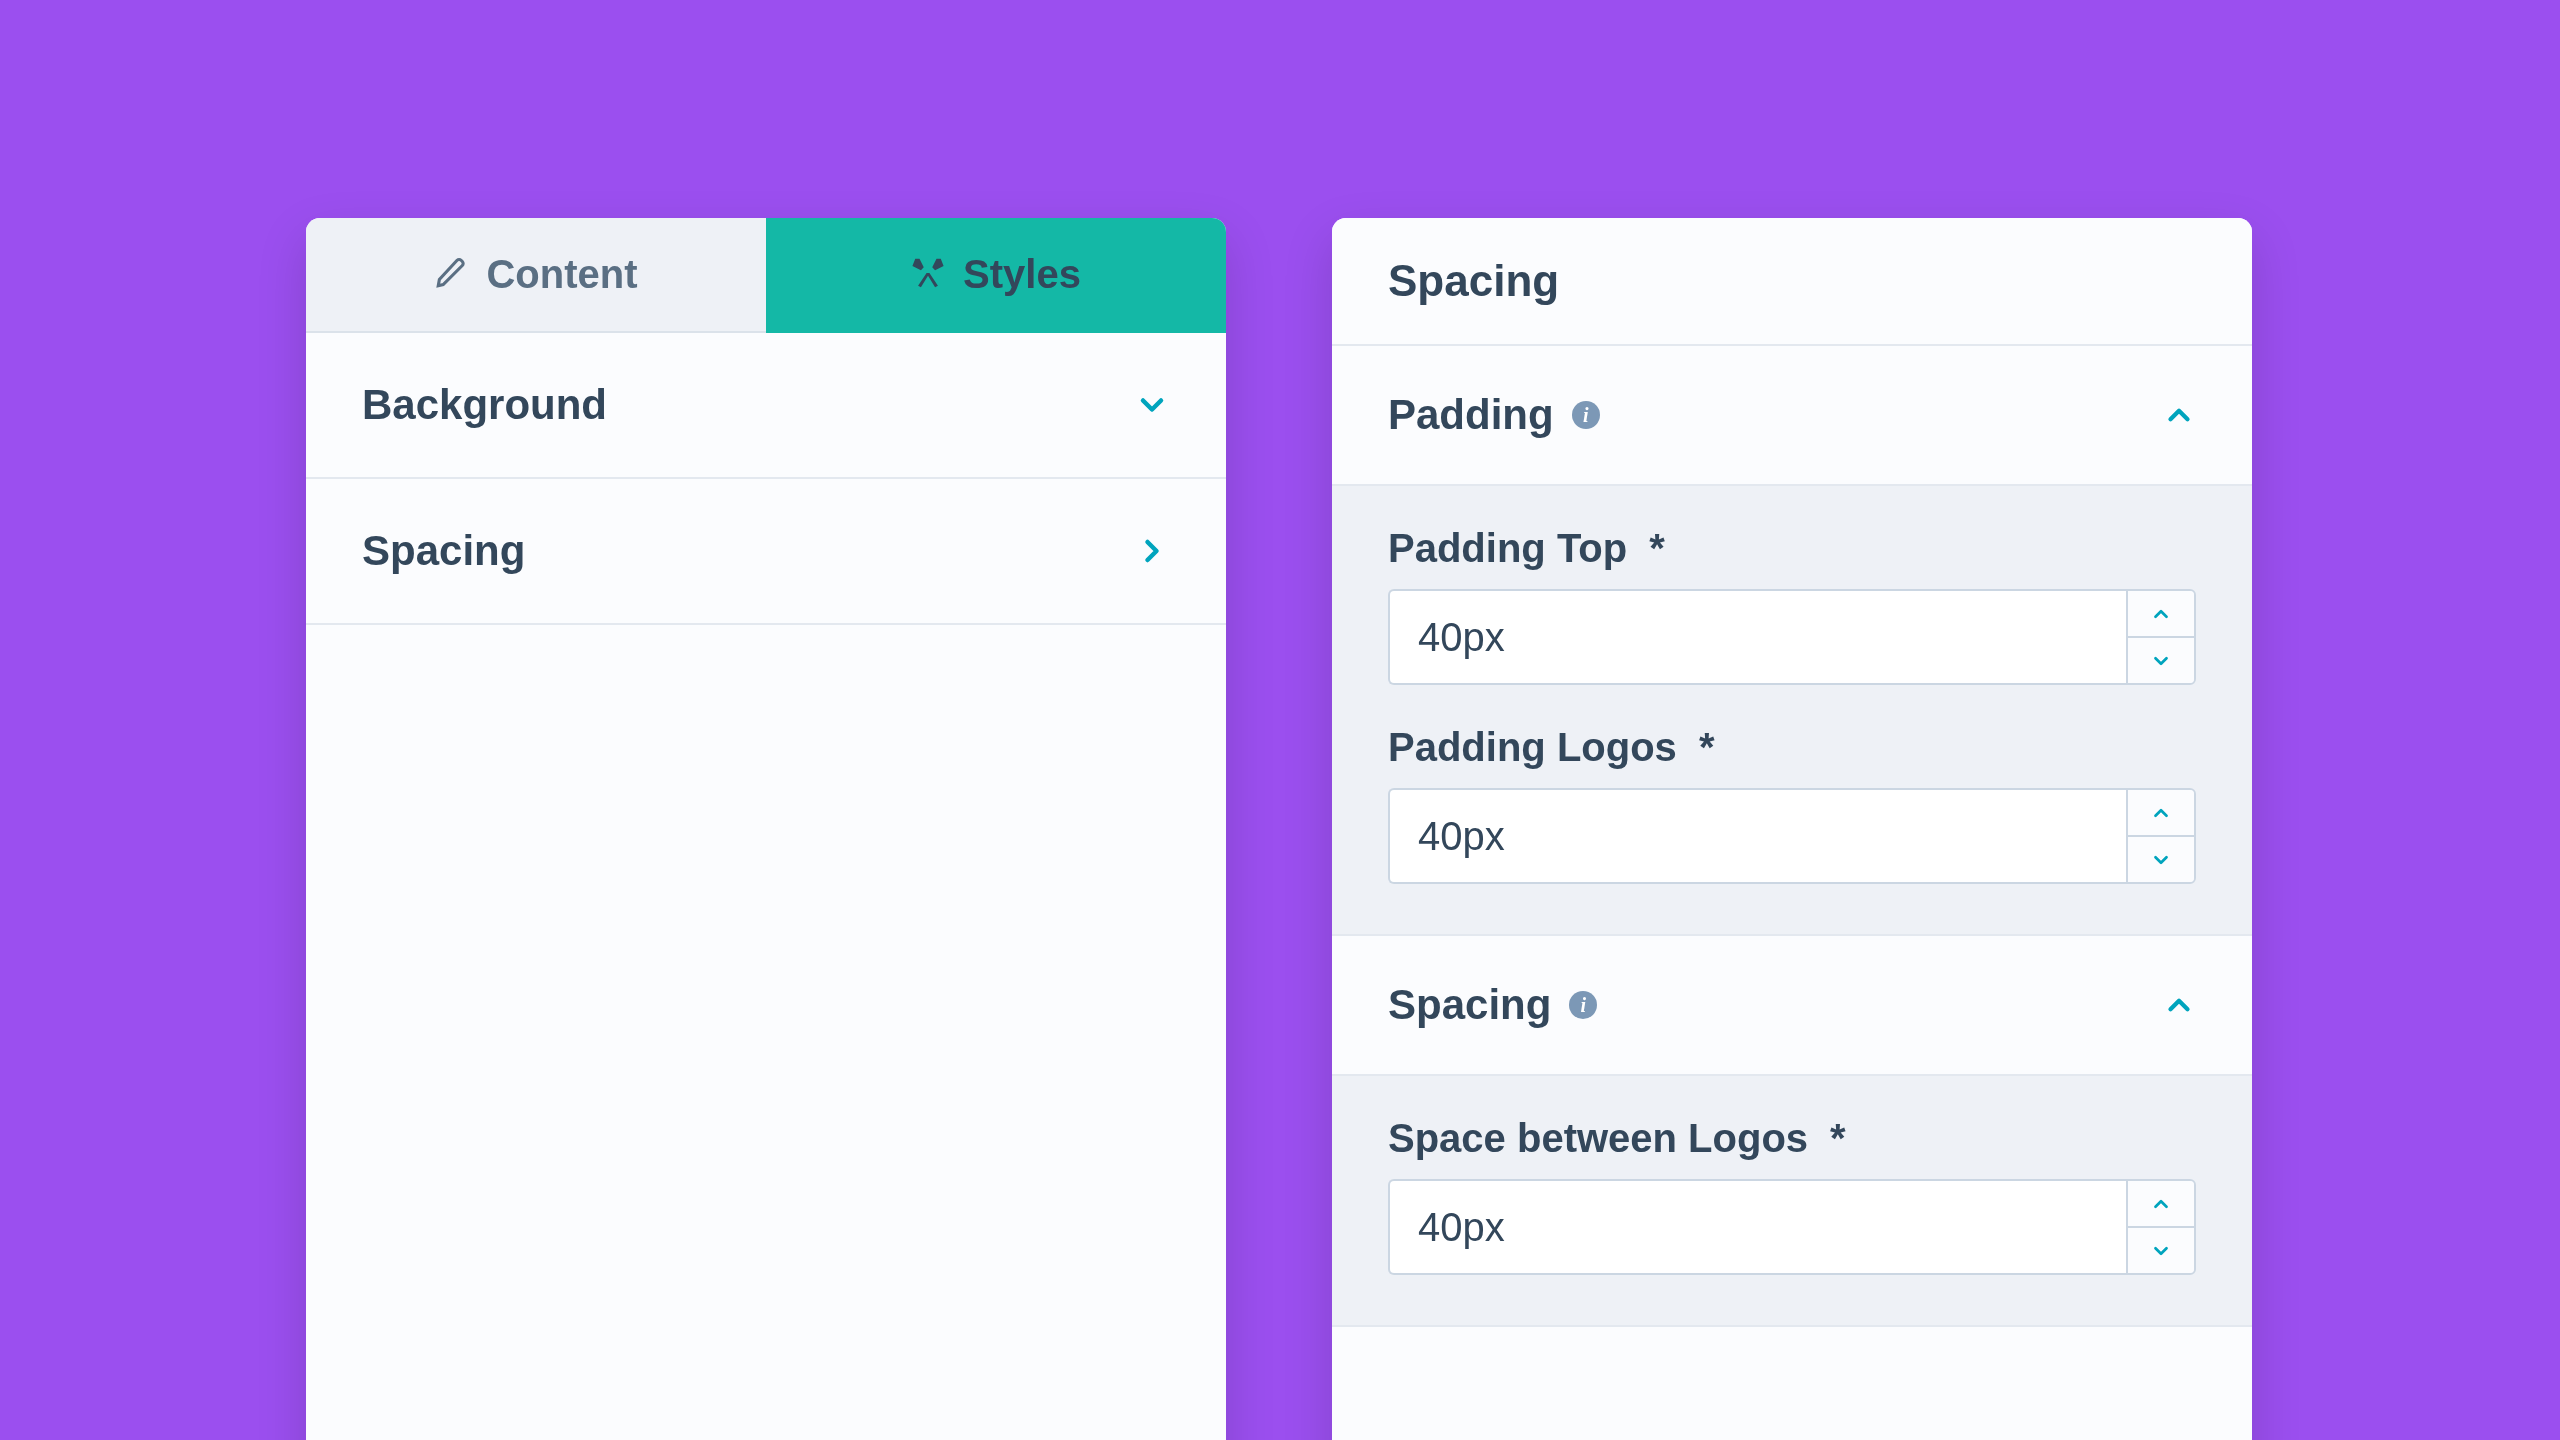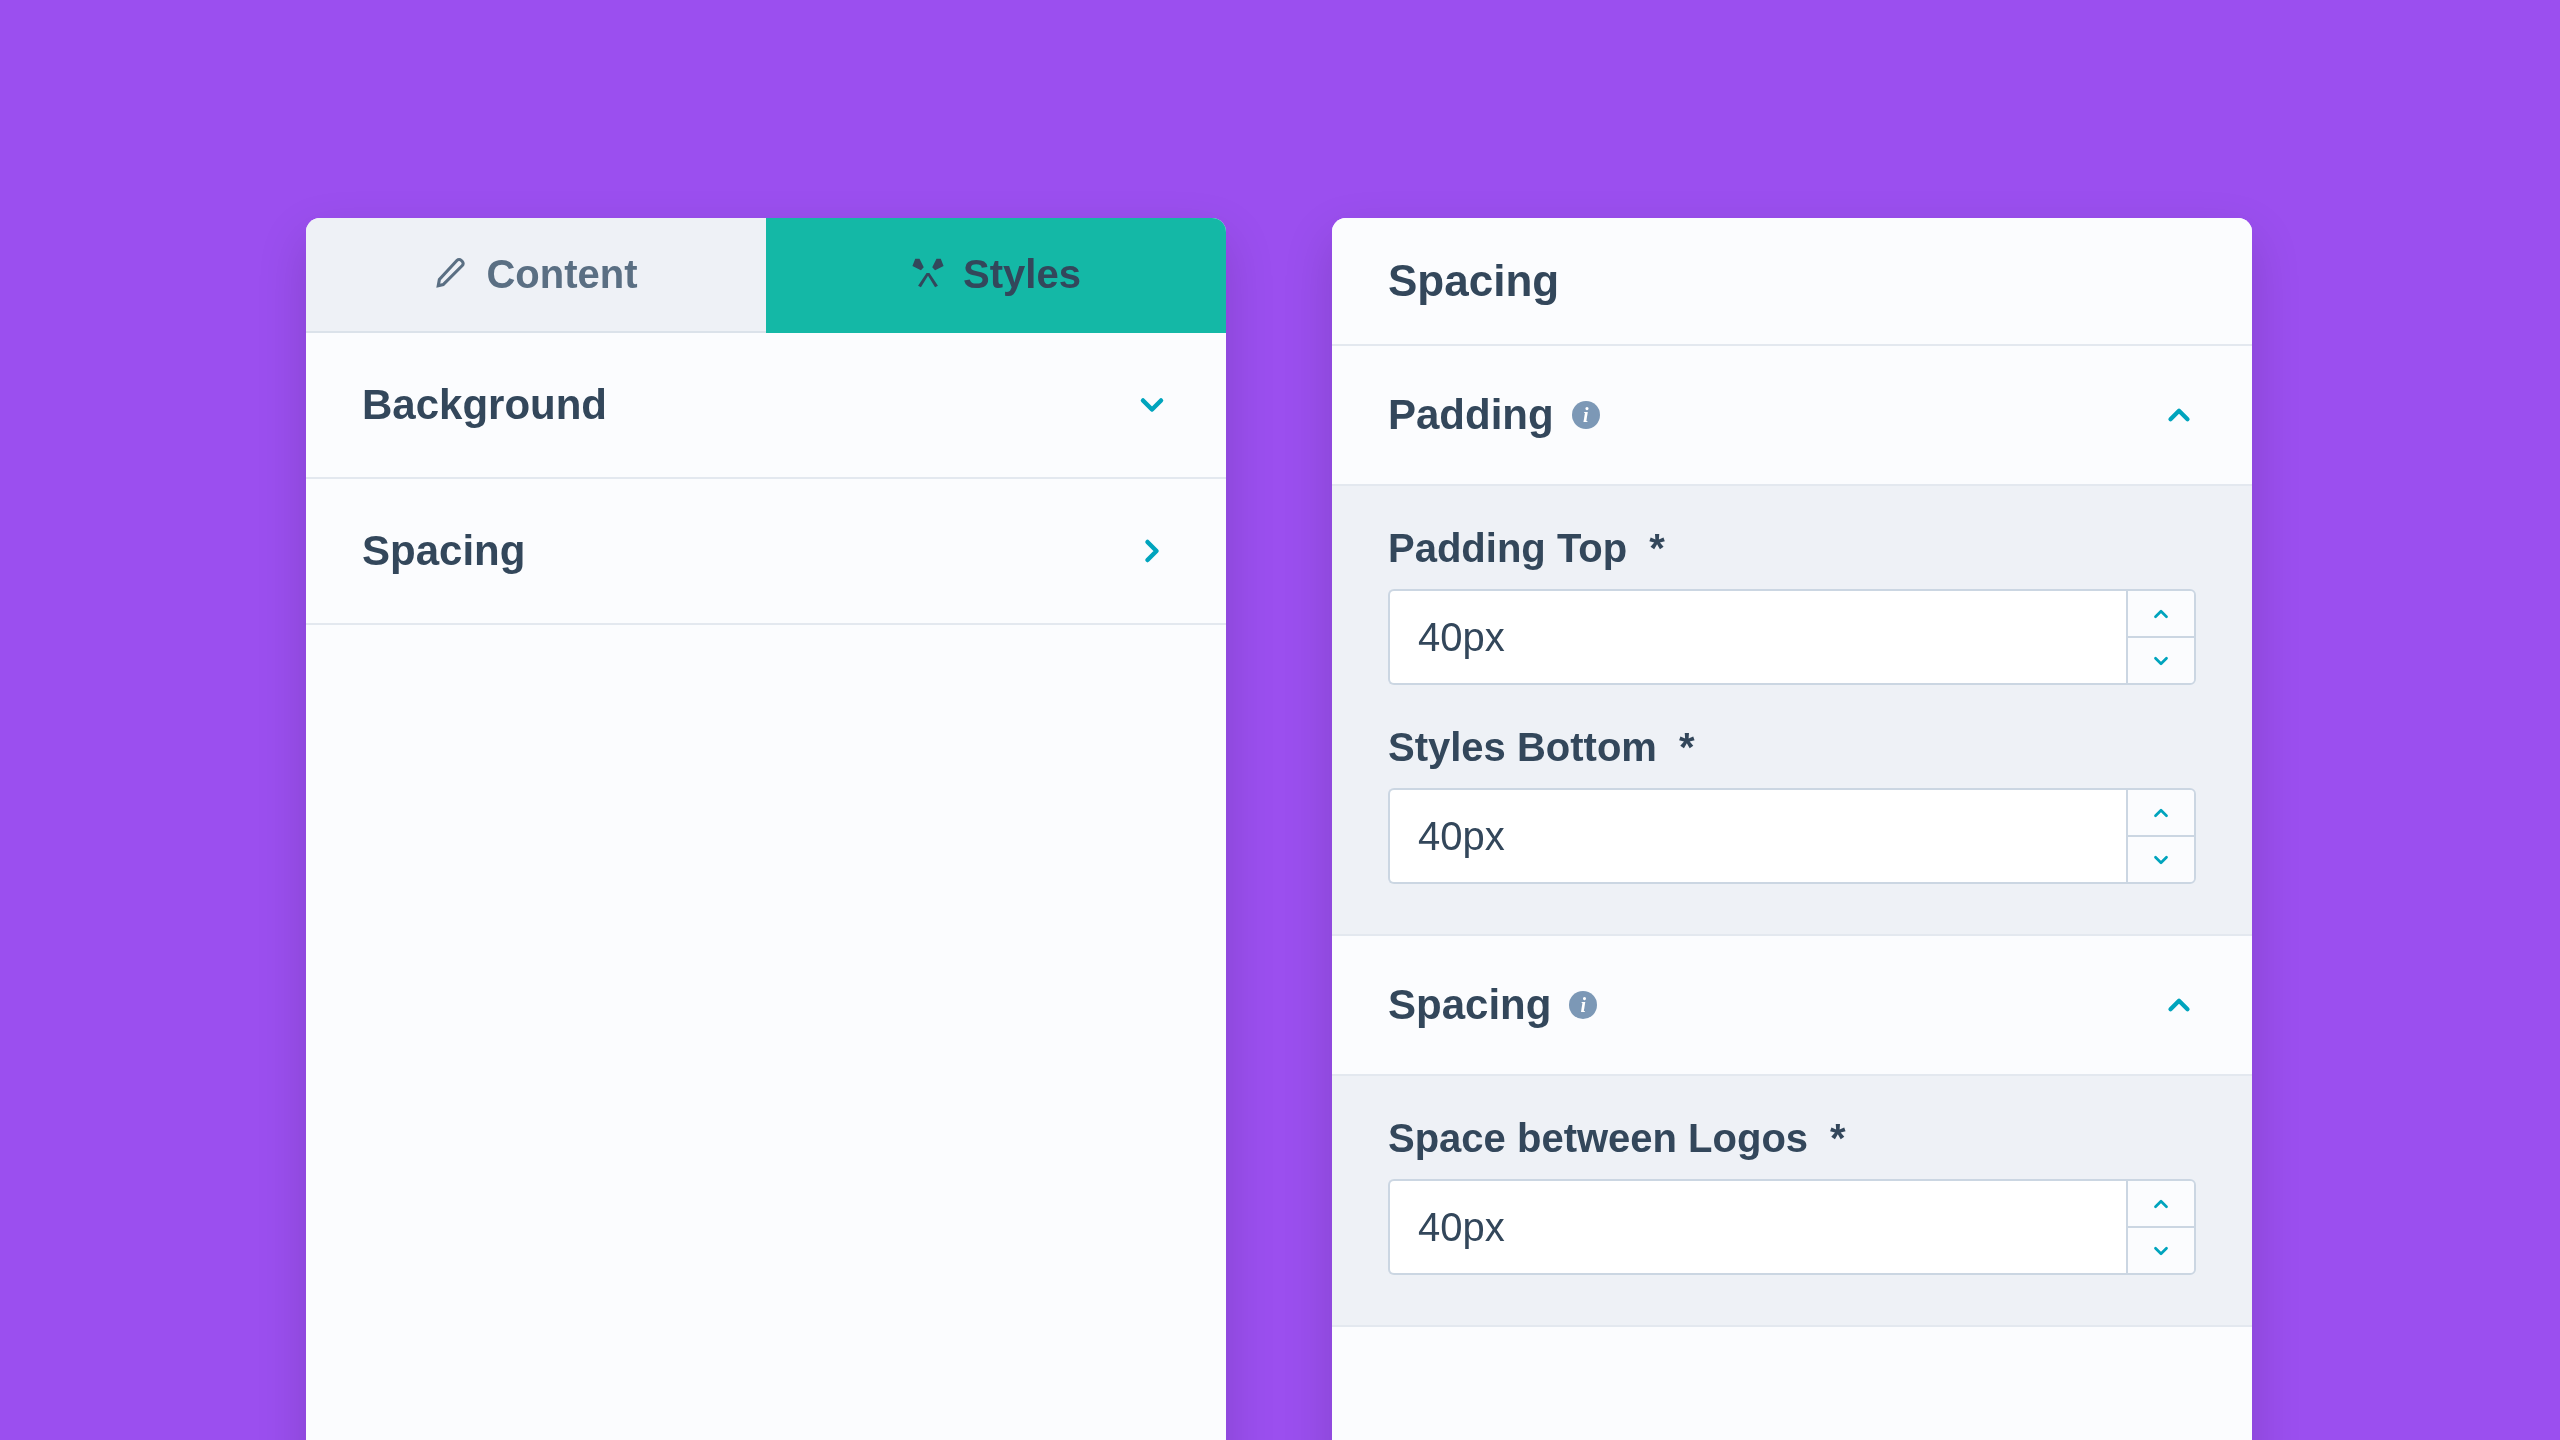--- a/index.html
+++ b/index.html
@@ -283,21 +283,21 @@
               <svg width="22" height="22" viewBox="0 0 24 24" fill="none" stroke="currentColor" stroke-width="3" stroke-linecap="round" stroke-linejoin="round">
                   <polyline points="6 9 12 15 18 9"></polyline>
                 </svg>
             </button>
           </div>
         </div>
       </div>
 
       <div class="field">
         <div class="field-label-row">
-          <span class="field-label">Styles Bottom</span>
+          <span class="field-label">Padding Logos</span>
           <span class="req-star">*</span>
         </div>
         <div class="input-wrap">
           <input class="text-input" type="text" value="40px" style="">
           <div class="stepper">
             <button class="step-btn">
               <svg width="22" height="22" viewBox="0 0 24 24" fill="none" stroke="currentColor" stroke-width="3" stroke-linecap="round" stroke-linejoin="round">
                   <polyline points="6 15 12 9 18 15"></polyline>
                 </svg>
             </button>

